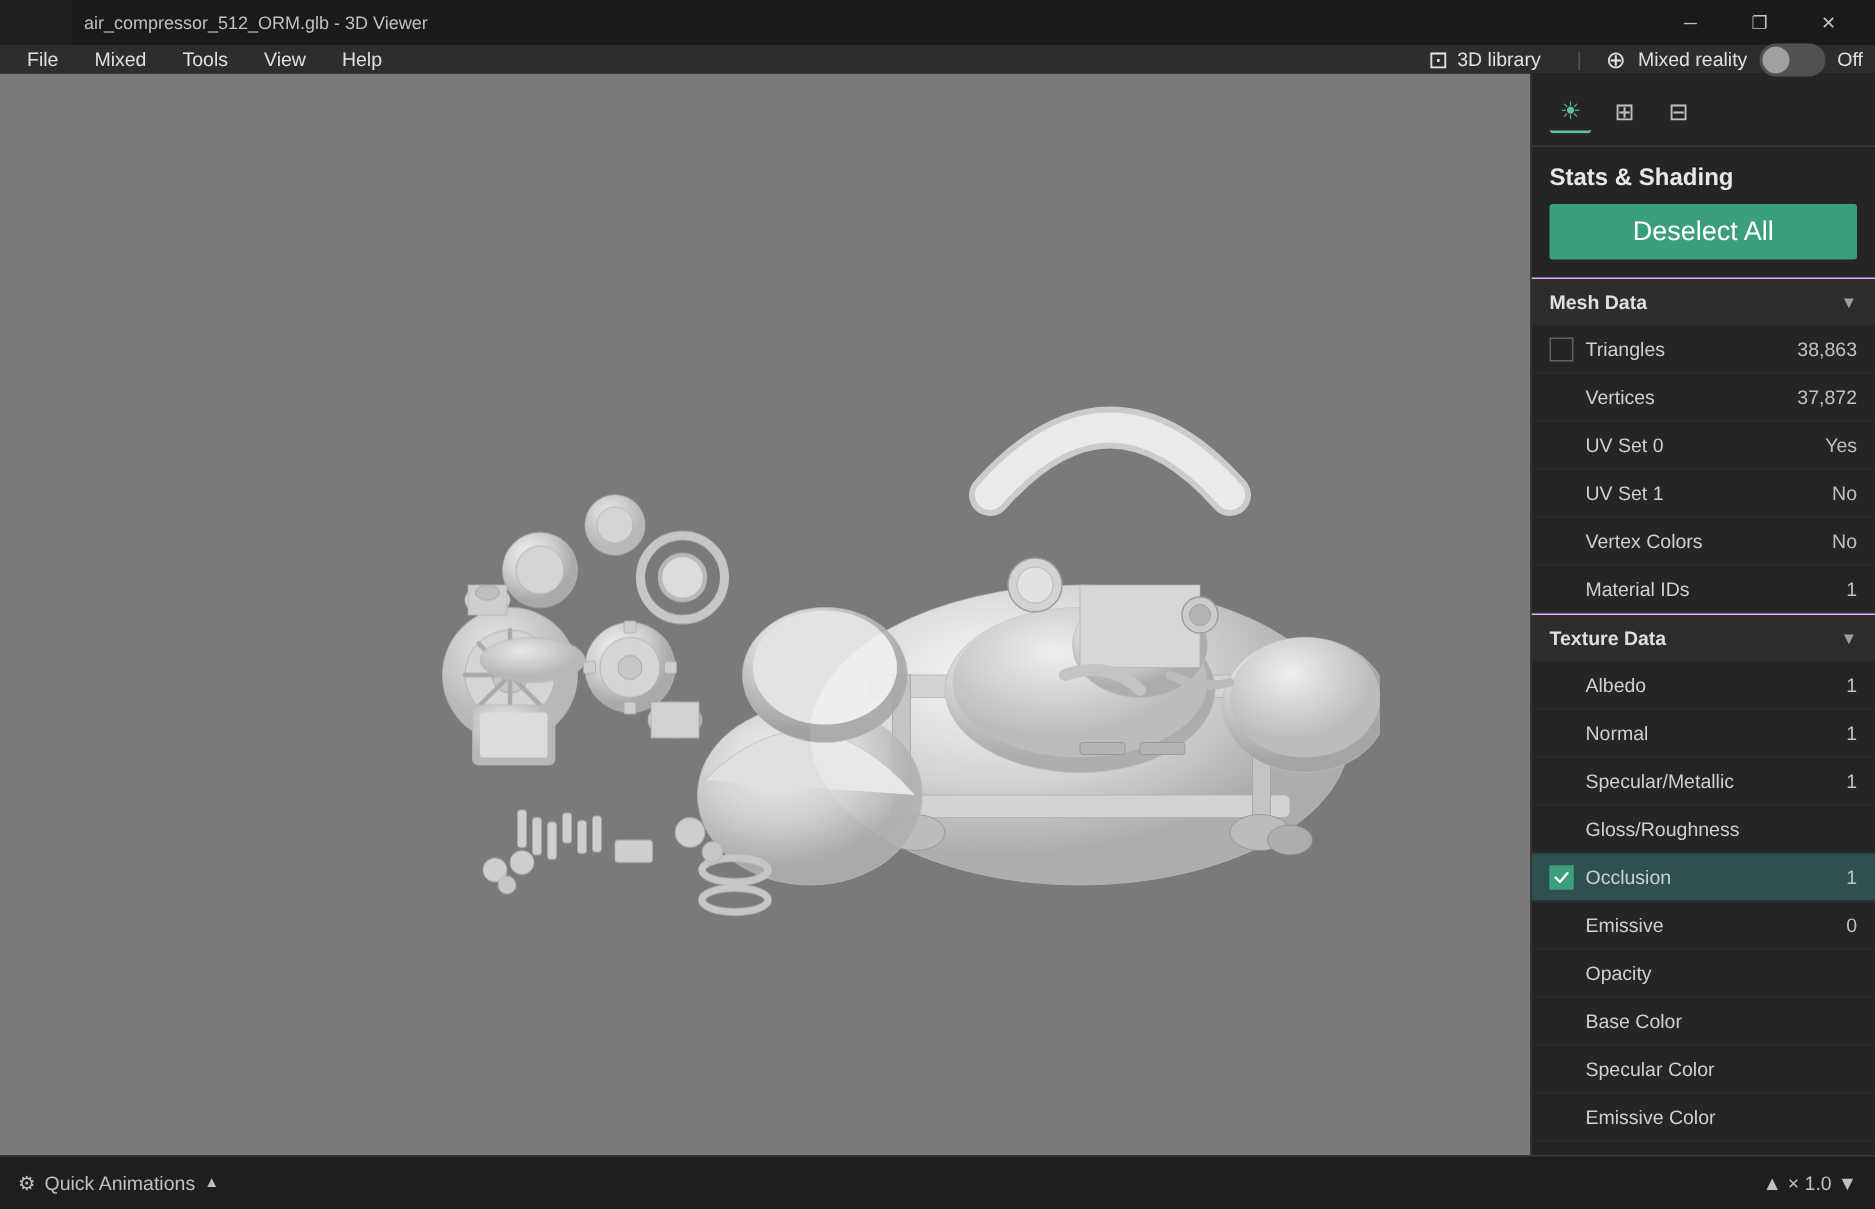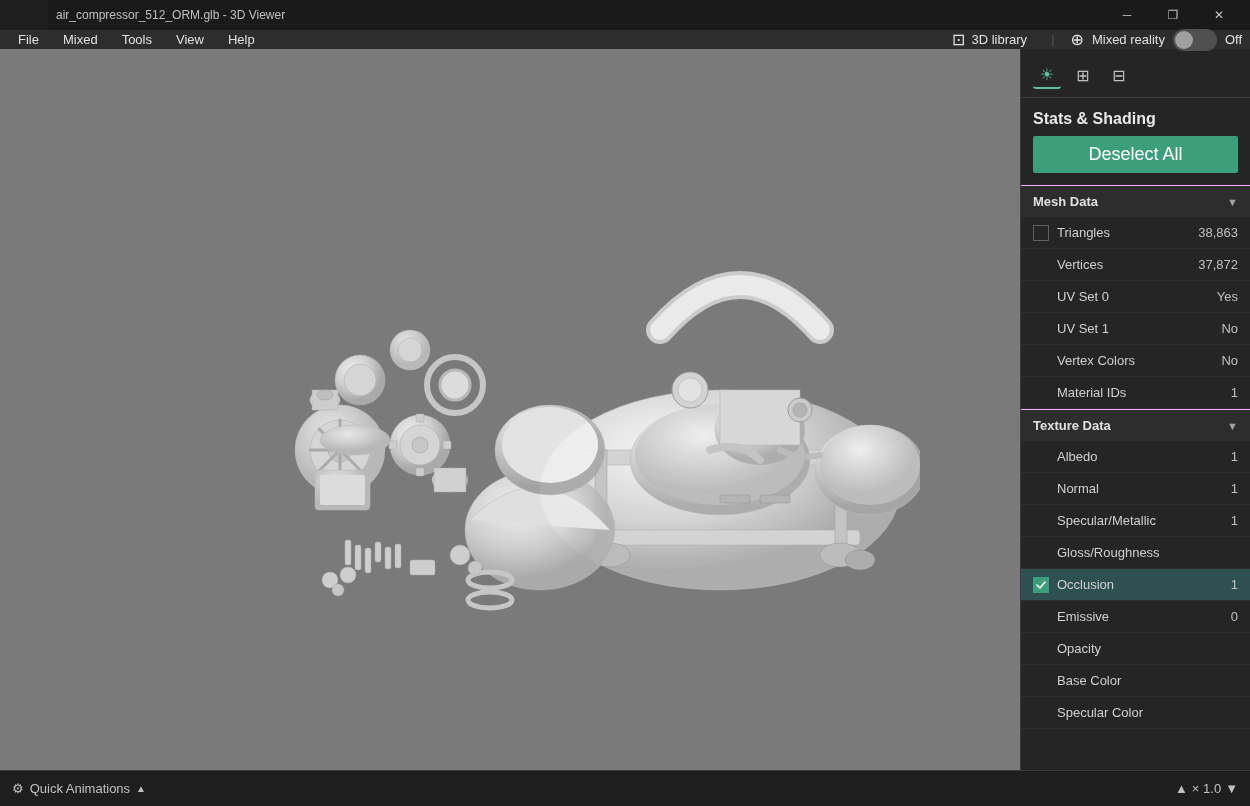--- a/index.html
+++ b/index.html
@@ -555,20 +555,24 @@
     <div class="data-row data-row-indent">
       <span class="data-row-label">Base Color</span>
       <span class="data-row-value"></span>
     </div>
 
     <div class="data-row data-row-indent">
       <span class="data-row-label">Specular Color</span>
       <span class="data-row-value"></span>
     </div>
 
+    <div class="data-row data-row-indent">
+      <span class="data-row-label">Emissive Color</span>
+      <span class="data-row-value"></span>
+    </div>
 
   </div>
 </div>
 
 <div id="bottom-bar">
   <div id="quick-animations">
     <span>⚙</span>
     <span>Quick Animations</span>
     <span style="font-size:10px;">▲</span>
   </div>

